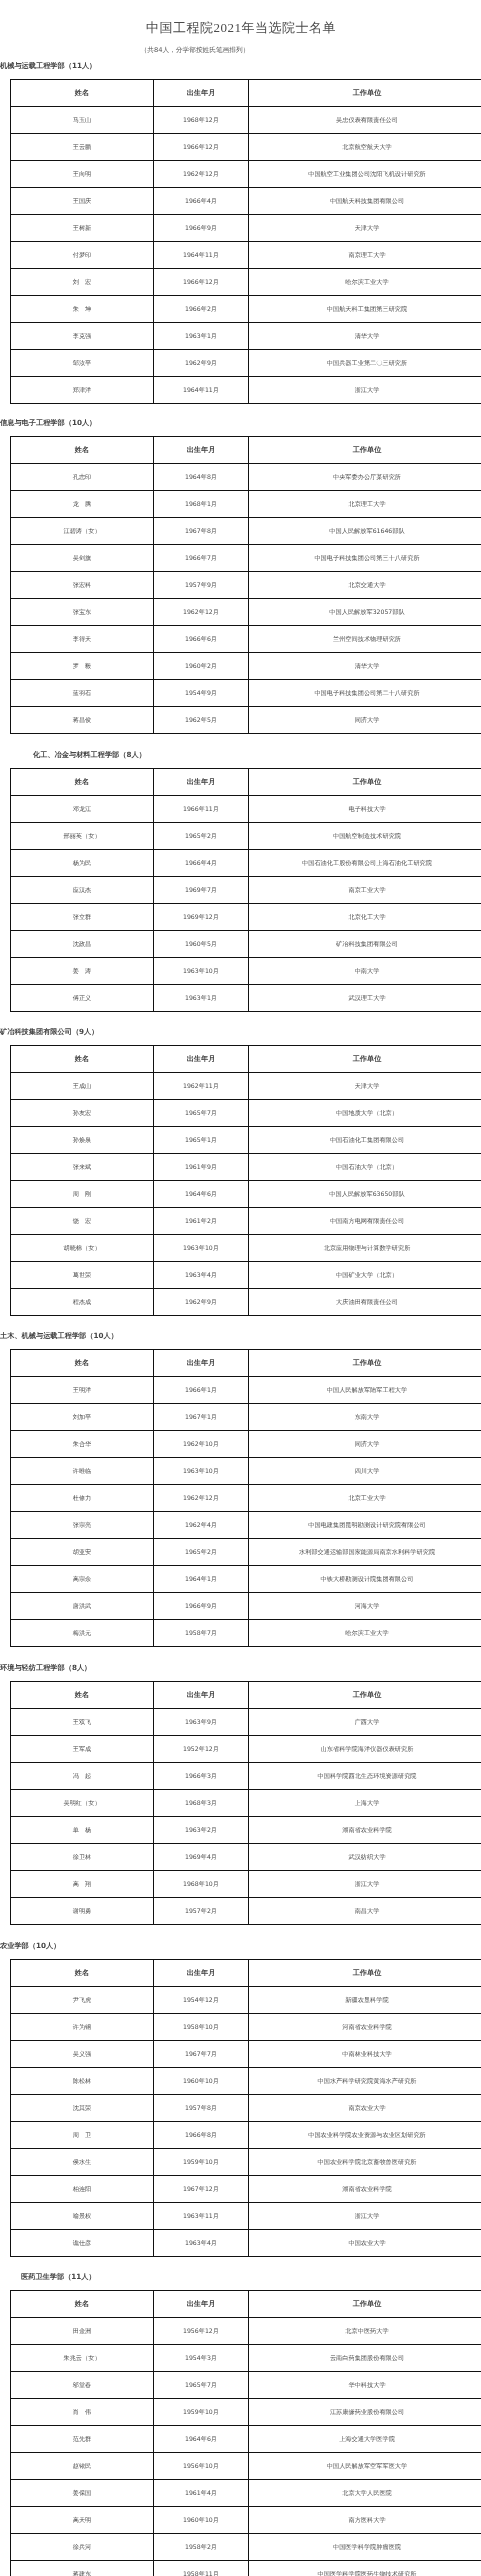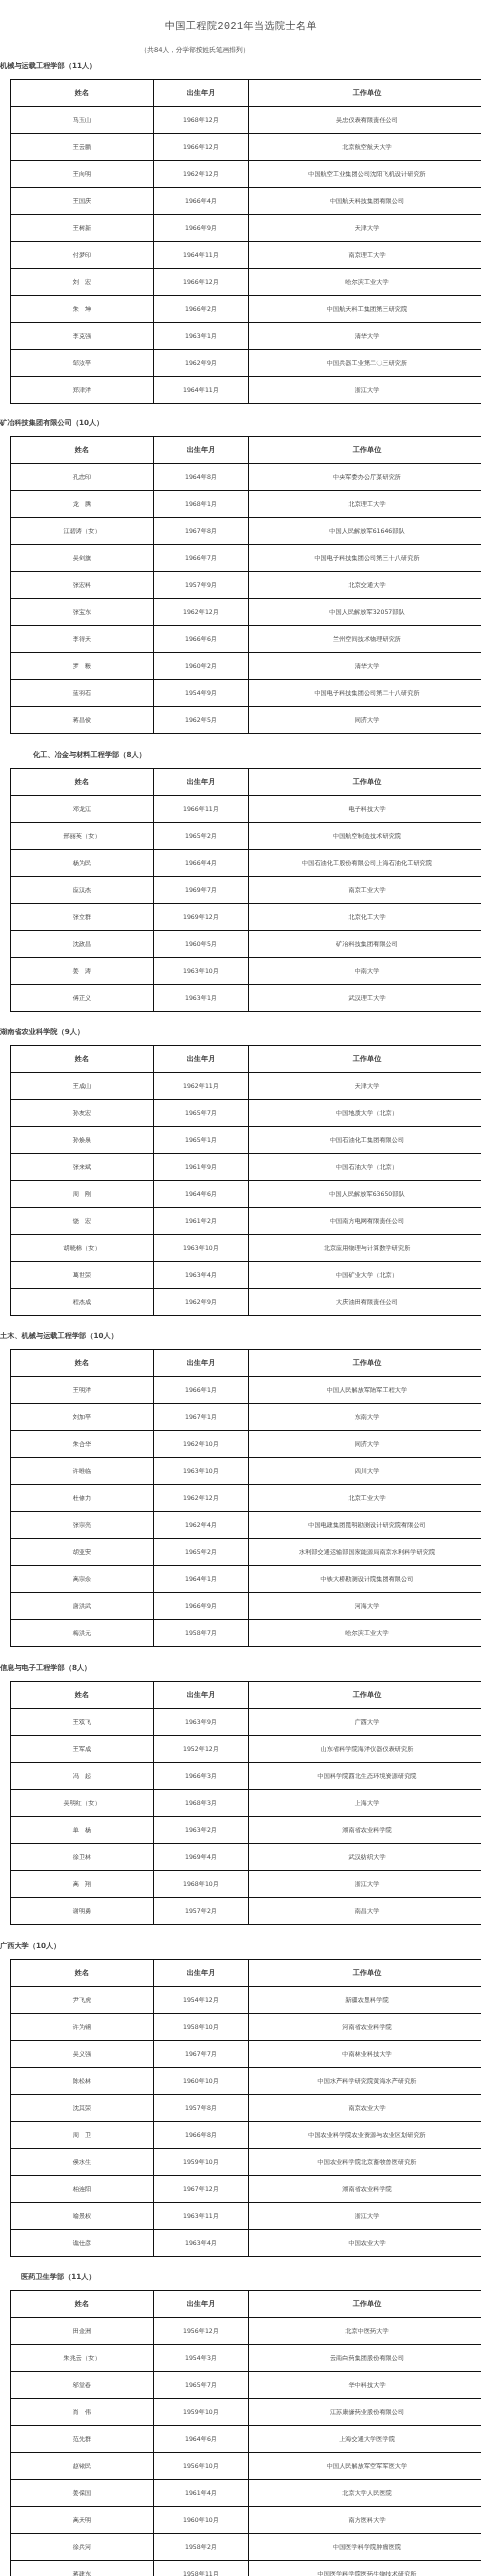--- a/index.html
+++ b/index.html
@@ -4,22 +4,22 @@
 <style>
   html, body { margin: 0; padding: 0; background: #ffffff; }
   body {
     width: 482px;
     font-family: "DejaVu Sans", "Liberation Sans", sans-serif;
     color: #3c3c3c;
   }
   .page { position: relative; width: 482px; height: 3495px; }
   .main-title {
     position: absolute; left: 0; width: 482px; text-align: center;
-    font-family: Liberation Mono, monospace;
-    font-size: 10px; color: #4a4a4a; letter-spacing: 0.5px;
+    font-family: Liberation Serif, serif;
+    font-size: 13px; color: #4a4a4a; letter-spacing: 0.5px;
   }
   .sub-title {
     position: absolute; left: 0; width: 390px; text-align: center;
     font-size: 6.7px; color: #555;
   }
   .section-title {
     position: absolute; left: 0; width: 468px; text-align: left;
     font-size: 7.2px; font-weight: bold; color: #444;
   }
   table.roster {
@@ -109,21 +109,21 @@
             <td>1962年9月</td>
             <td>中国兵器工业第二〇三研究所</td>
           </tr>
           <tr>
             <td>郑津洋</td>
             <td>1964年11月</td>
             <td>浙江大学</td>
           </tr>
         </tbody>
       </table>
-      <div class="section-title" style="top: 418px;">矿冶科技集团有限公司（10人）</div>
+      <div class="section-title" style="top: 418px;">信息与电子工程学部（10人）</div>
       <table class="roster" style="top: 436px;">
         <colgroup>
           <col class="col-name">
           <col class="col-birth">
           <col>
         </colgroup>
         <thead>
           <tr>
             <th>姓名</th>
             <th>出生年月</th>
@@ -233,21 +233,21 @@
             <td>1963年10月</td>
             <td>中南大学</td>
           </tr>
           <tr>
             <td>傅正义</td>
             <td>1963年1月</td>
             <td>武汉理工大学</td>
           </tr>
         </tbody>
       </table>
-      <div class="section-title" style="top: 1027px;">湖南省农业科学院（9人）</div>
+      <div class="section-title" style="top: 1027px;">矿冶科技集团有限公司（9人）</div>
       <table class="roster" style="top: 1045px;">
         <colgroup>
           <col class="col-name">
           <col class="col-birth">
           <col>
         </colgroup>
         <thead>
           <tr>
             <th>姓名</th>
             <th>出生年月</th>
@@ -362,21 +362,21 @@
             <td>1966年9月</td>
             <td>河海大学</td>
           </tr>
           <tr>
             <td>梅洪元</td>
             <td>1958年7月</td>
             <td>哈尔滨工业大学</td>
           </tr>
         </tbody>
       </table>
-      <div class="section-title" style="top: 1663px;">信息与电子工程学部（8人）</div>
+      <div class="section-title" style="top: 1663px;">环境与轻纺工程学部（8人）</div>
       <table class="roster" style="top: 1681px;">
         <colgroup>
           <col class="col-name">
           <col class="col-birth">
           <col>
         </colgroup>
         <thead>
           <tr>
             <th>姓名</th>
             <th>出生年月</th>
@@ -419,21 +419,21 @@
             <td>1968年10月</td>
             <td>浙江大学</td>
           </tr>
           <tr>
             <td>谢明勇</td>
             <td>1957年2月</td>
             <td>南昌大学</td>
           </tr>
         </tbody>
       </table>
-      <div class="section-title" style="top: 1941px;">广西大学（10人）</div>
+      <div class="section-title" style="top: 1941px;">农业学部（10人）</div>
       <table class="roster" style="top: 1959px;">
         <colgroup>
           <col class="col-name">
           <col class="col-birth">
           <col>
         </colgroup>
         <thead>
           <tr>
             <th>姓名</th>
             <th>出生年月</th>

